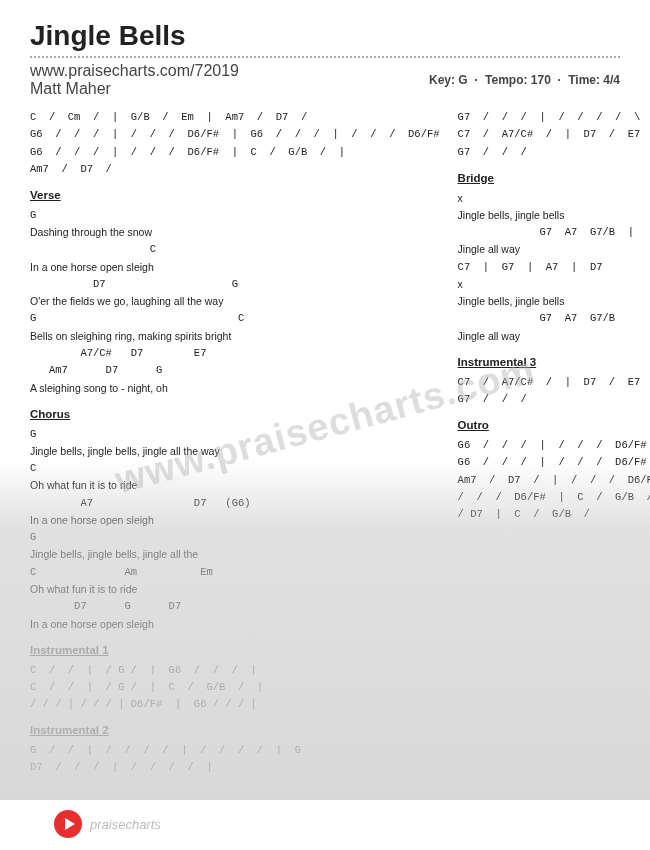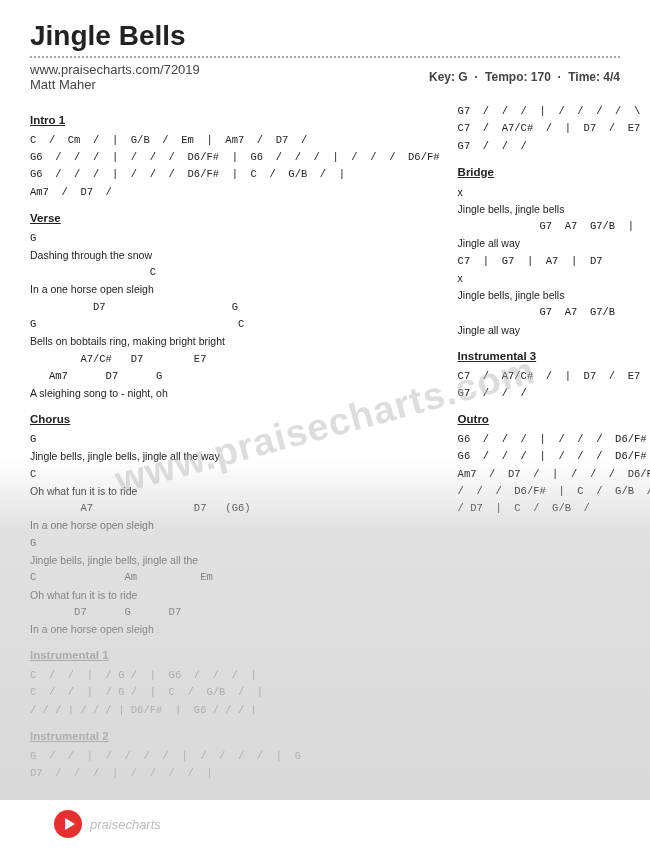--- a/index.html
+++ b/index.html
@@ -34,21 +34,21 @@
     }
 
     .meta-row {
       display: flex;
       justify-content: space-between;
       align-items: center;
       margin-bottom: 10px;
     }
 
     .meta-left {
-      font-size: 13px;
+      font-size: 16px;
       color: #444;
     }
 
     .meta-right {
       font-size: 12px;
       color: #444;
       font-weight: bold;
     }
 
     .content-columns {
@@ -228,35 +228,35 @@
       <span>Tempo: 170</span>
       &nbsp;·&nbsp;
       <span>Time: 4/4</span>
     </div>
   </div>
 
   <div class="content-columns">
 
     <div class="col-left">
 
-      <div class="section-label">Intro 1</div>
       <div class="chord-line">C  /  Cm  /  |  G/B  /  Em  |  Am7  /  D7  /</div>
 
       <div class="chord-line">G6  /  /  /  |  /  /  /  D6/F#  |  G6  /  /  /  |  /  /  /  D6/F#</div>
       <div class="chord-line">G6  /  /  /  |  /  /  /  D6/F#  |  C  /  G/B  /  |</div>
       <div class="chord-line">Am7  /  D7  /</div>
 
       <div class="section-label">Verse</div>
       <div class="chord-line">G</div>
       <div class="lyric-line">Dashing through the snow</div>
       <div class="chord-line">                   C</div>
       <div class="lyric-line">In a one horse open sleigh</div>
       <div class="chord-line">          D7                    G</div>
+      <div class="lyric-line">O'er the fields we go, laughing all the way</div>
       <div class="chord-line">G                                C</div>
-      <div class="lyric-line">Bells on bobtails ring, making bright bright</div>
+      <div class="lyric-line">Bells on sleighing ring, making spirits bright</div>
       <div class="chord-line">        A7/C#   D7        E7</div>
       <div class="chord-line">   Am7      D7      G</div>
       <div class="lyric-line">A sleighing song to - night, oh</div>
 
       <div class="section-label">Chorus</div>
       <div class="chord-line">G</div>
       <div class="lyric-line">Jingle bells, jingle bells, jingle all the way</div>
       <div class="chord-line">C</div>
       <div class="lyric-line">Oh what fun it is to ride</div>
       <div class="chord-line">        A7                D7   (G6)</div>

